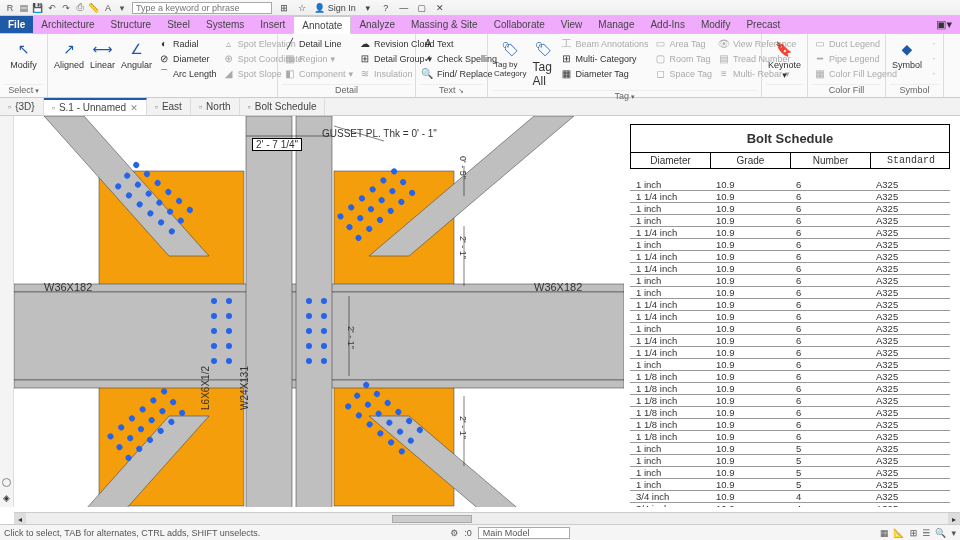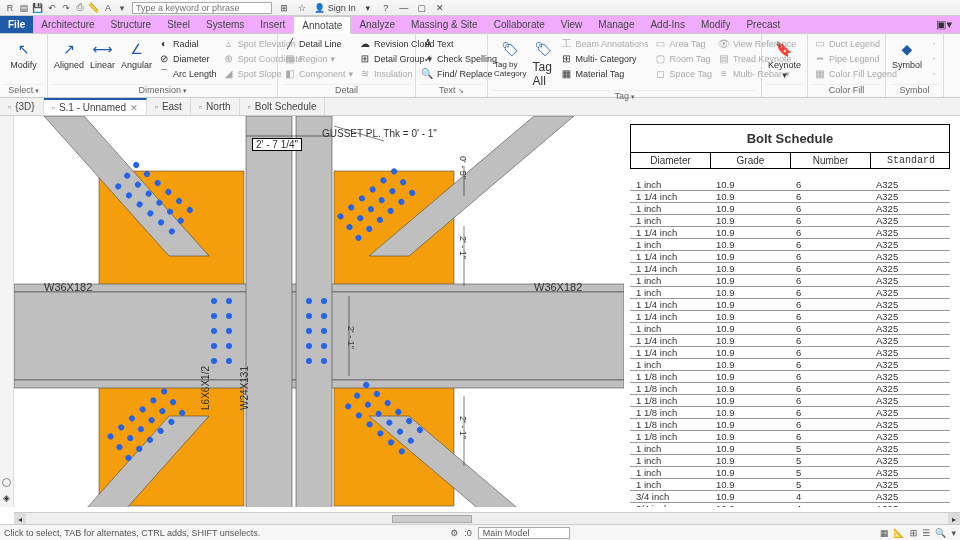--- a/index.html
+++ b/index.html
@@ -163,21 +163,20 @@
         <div class="small-btn dis">
             <span class="ic">⊕</span>
             <span>Spot Coordinate</span>
           </div>
         <div class="small-btn dis">
             <span class="ic">◢</span>
             <span>Spot Slope</span>
           </div>
       </div>
     </div>
-    <div class="label"><span>Dimension</span><span class="arr"></span></div>
   </div>
   <div class="rgroup" style="width:138px">
     <div class="body">
       <div class="small-col">
         <div class="small-btn">
             <span class="ic">╱</span>
             <span>Detail Line</span>
           </div>
         <div class="small-btn dis"><span class="ic">▦</span><span>Region</span> ▾</div>
         <div class="small-btn dis"><span class="ic">◧</span><span>Component</span> ▾</div>
@@ -229,21 +228,21 @@
         <div class="small-btn dis">
             <span class="ic">工</span>
             <span>Beam Annotations</span>
           </div>
         <div class="small-btn">
             <span class="ic">⊞</span>
             <span>Multi- Category</span>
           </div>
         <div class="small-btn">
             <span class="ic">▦</span>
-            <span>Material Tag</span>
+            <span>Diameter Tag</span>
           </div>
       </div>
       <div class="small-col">
         <div class="small-btn dis">
             <span class="ic">▭</span>
             <span>Area Tag</span>
           </div>
         <div class="small-btn dis">
             <span class="ic">▢</span>
             <span>Room Tag</span>
@@ -253,21 +252,21 @@
             <span>Space Tag</span>
           </div>
       </div>
       <div class="small-col">
         <div class="small-btn dis">
             <span class="ic">👁</span>
             <span>View Reference</span>
           </div>
         <div class="small-btn dis">
             <span class="ic">▤</span>
-            <span>Tread Keynote</span>
+            <span>Tread Number</span>
           </div>
         <div class="small-btn dis"><span class="ic">≡</span><span>Multi- Rebar</span> ▾</div>
       </div>
     </div>
     <div class="label"><span>Tag</span><span class="arr"></span></div>
   </div>
   <div class="rgroup" style="width:46px">
     <div class="body">
       <div class="big-btn"><span class="ic">🔖</span><span>Keynote</span>▾</div>
     </div>

